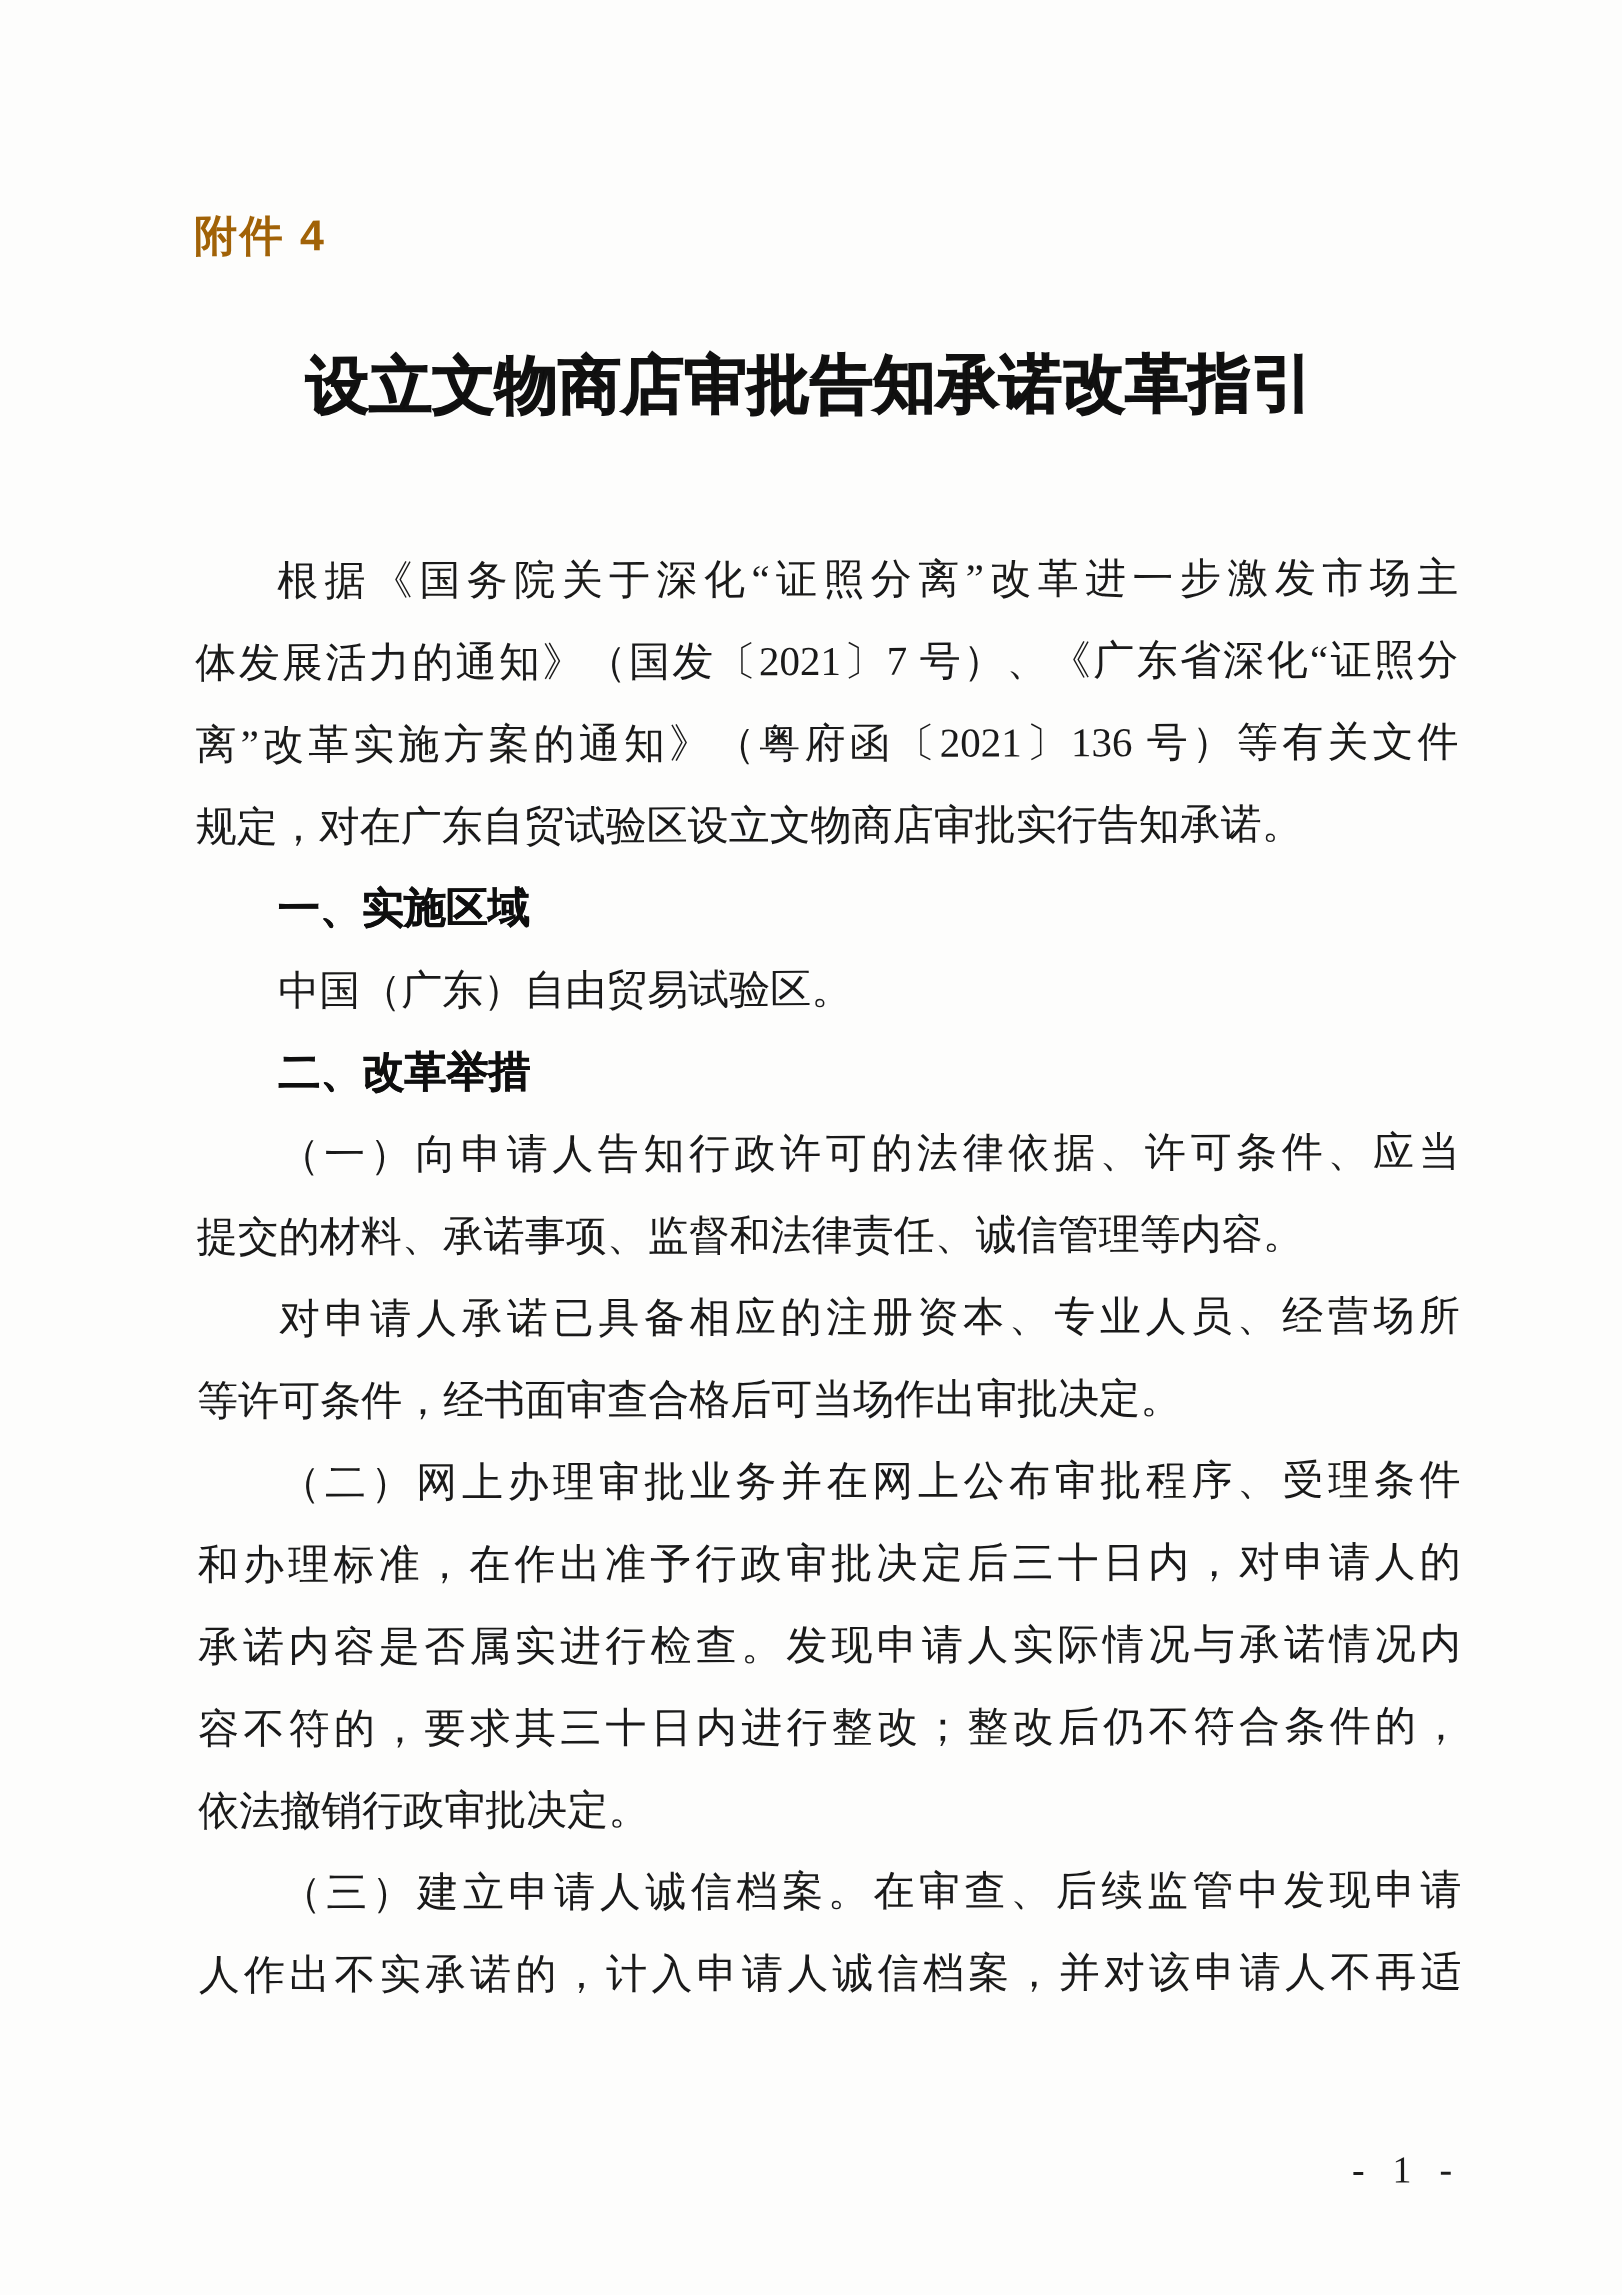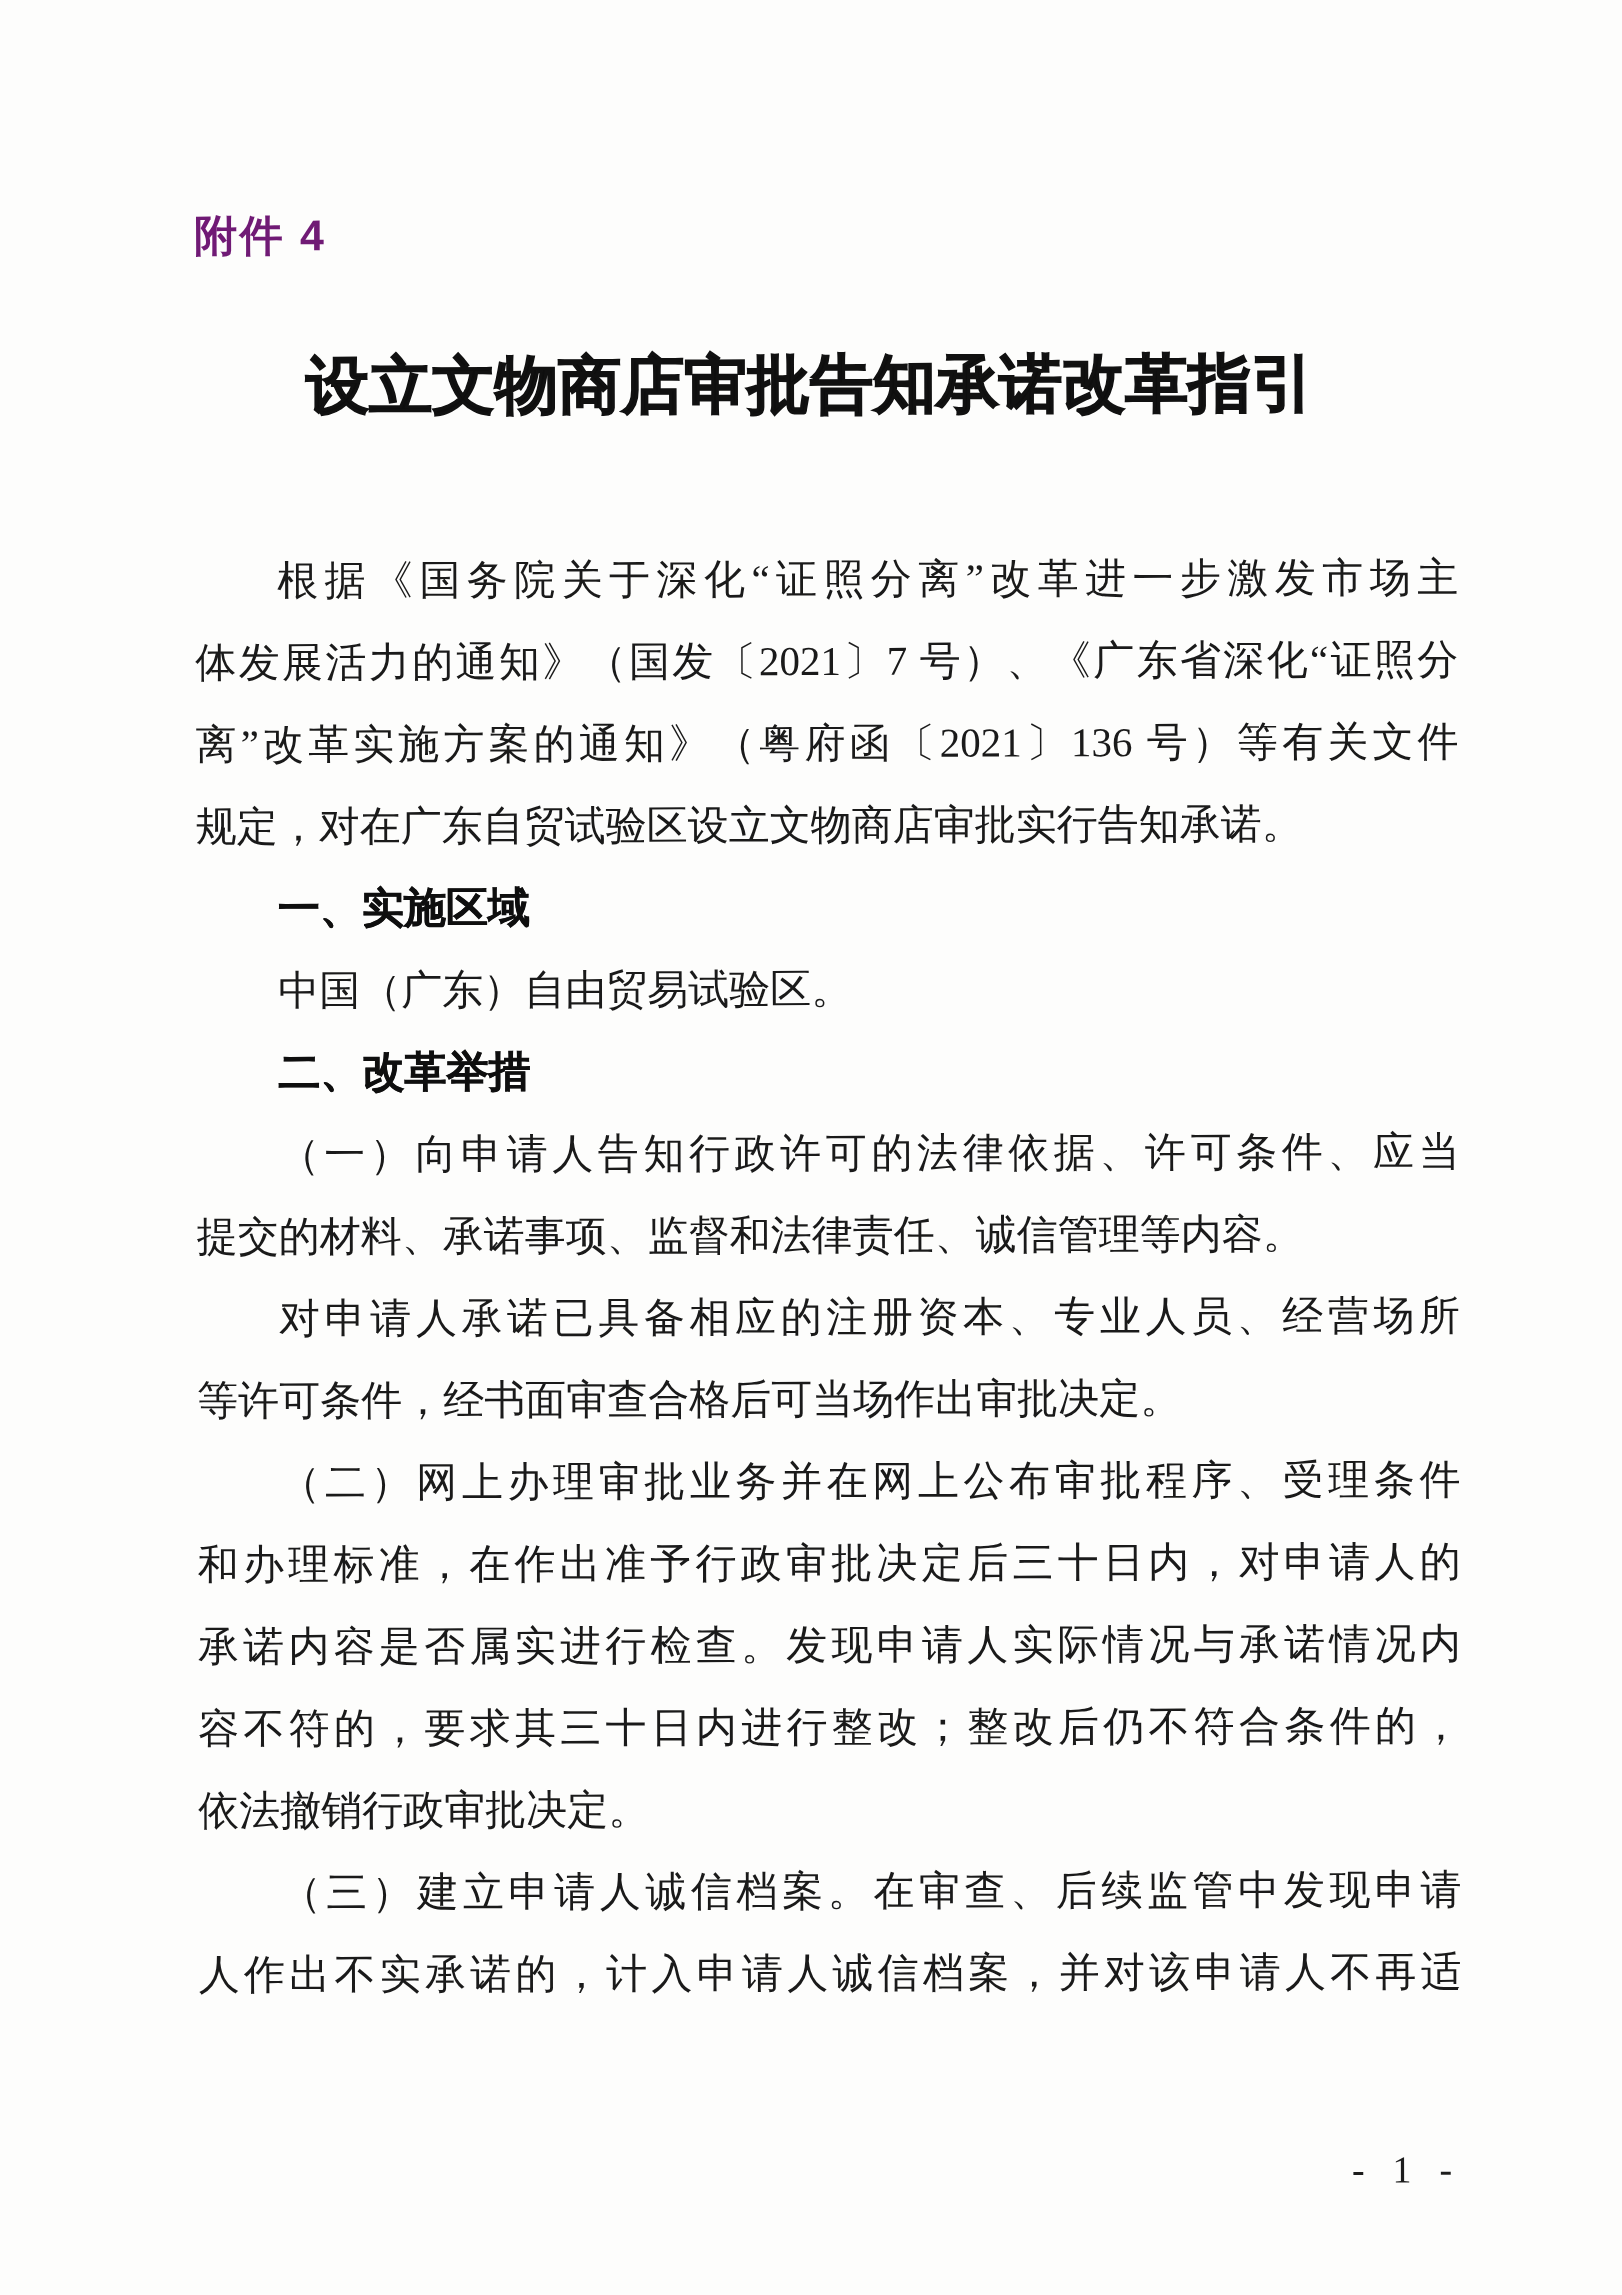--- a/index.html
+++ b/index.html
@@ -24,21 +24,21 @@
   }
   .attachment-label {
     position: absolute;
     left: 196px;
     top: 208px;
     font-size: 43px;
     line-height: 52px;
     font-family: "Liberation Sans", sans-serif;
     font-weight: 600;
     letter-spacing: 2.6px;
-    color: #701a75;
+    color: #a16207;
   }
   .doc-title {
     position: absolute;
     left: 0;
     top: 346px;
     width: 100%;
     text-align: center;
     font-size: 63px;
     line-height: 79px;
     font-weight: 900;

